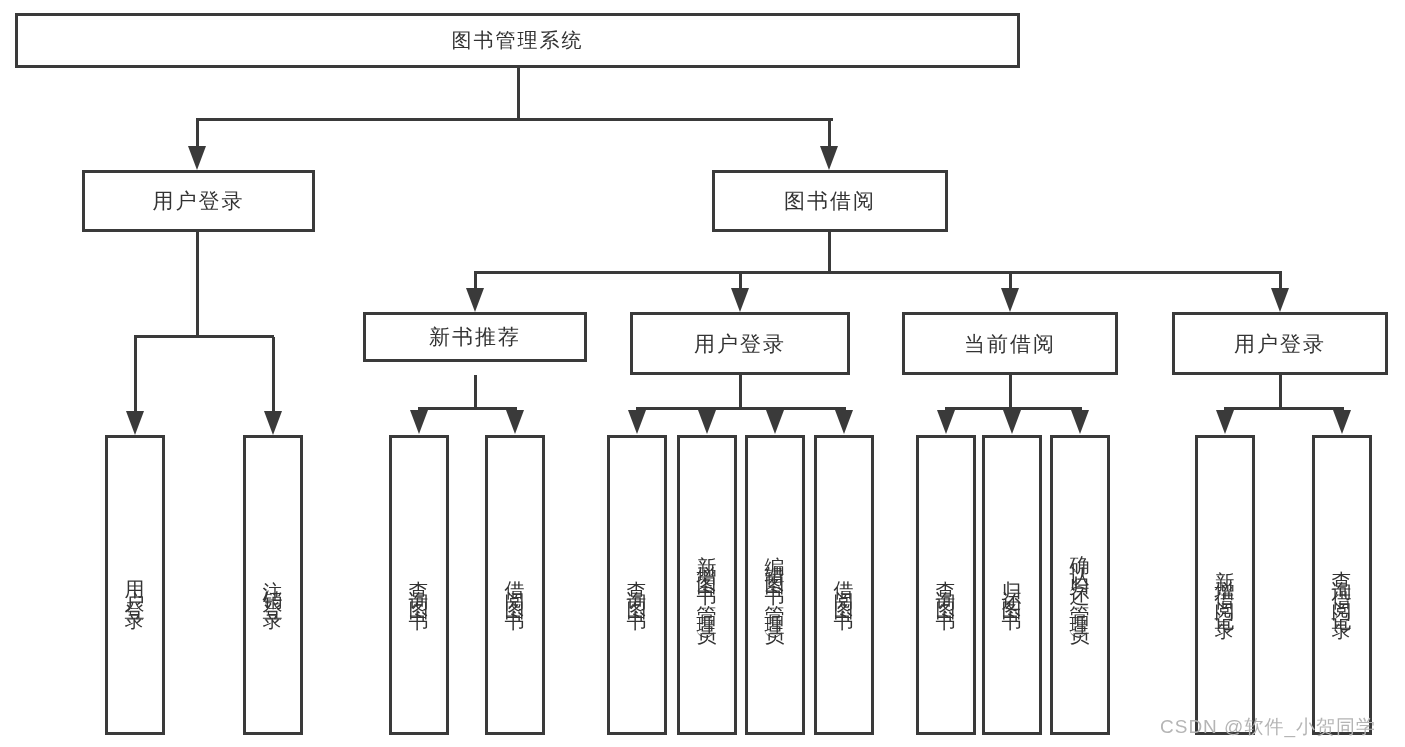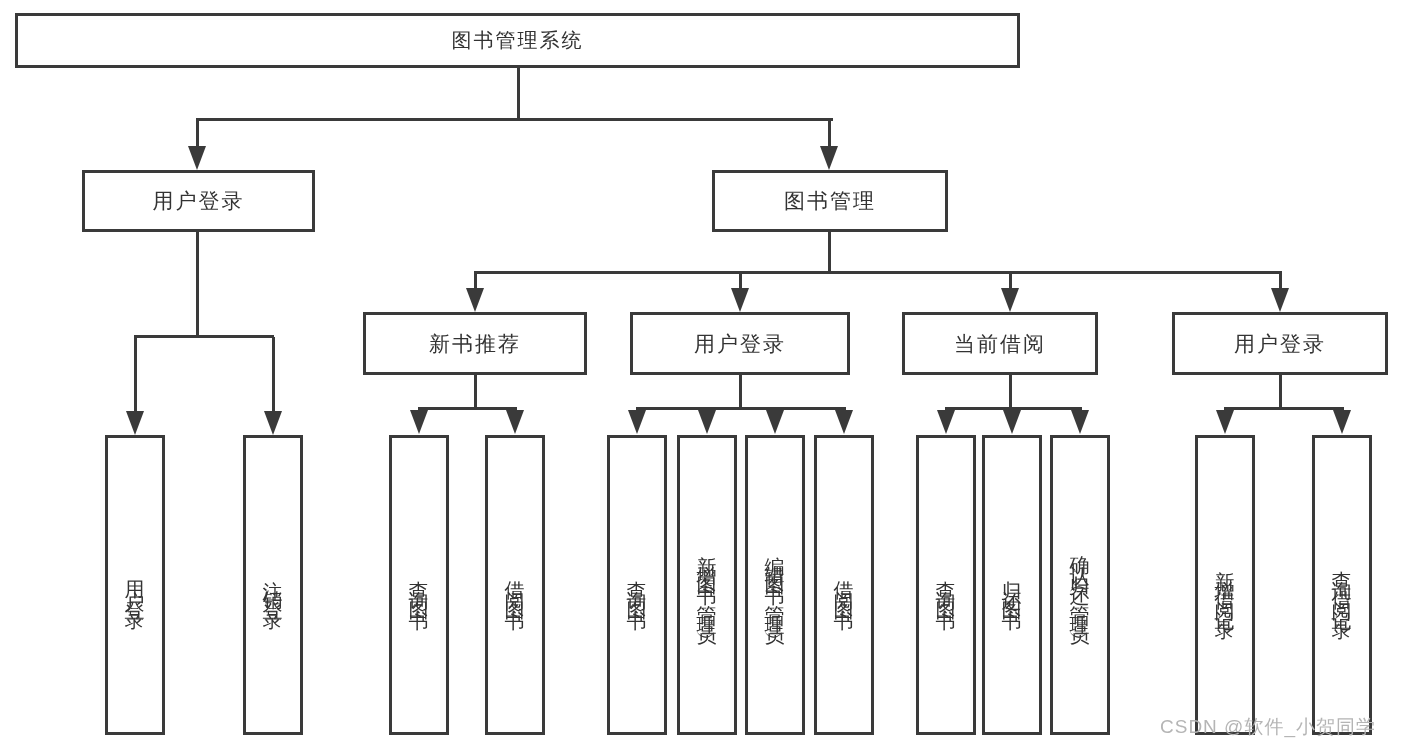--- a/index.html
+++ b/index.html
@@ -61,43 +61,43 @@
   <div class="box root" style="left:15px; top:13px; width:1005px; height:55px;">图书管理系统</div>
 
   <div class="line" style="left:517px; top:68px; width:3px; height:53px;"></div>
   <div class="line" style="left:196px; top:118px; width:637px; height:3px;"></div>
   <div class="line" style="left:196px; top:120px; width:3px; height:30px;"></div>
   <div class="arrow" style="left:188px; top:146px;"></div>
   <div class="line" style="left:828px; top:120px; width:3px; height:30px;"></div>
   <div class="arrow" style="left:820px; top:146px;"></div>
 
   <div class="box" style="left:82px; top:170px; width:233px; height:62px;">用户登录</div>
-  <div class="box" style="left:712px; top:170px; width:236px; height:62px;">图书管理</div>
+  <div class="box" style="left:712px; top:170px; width:236px; height:62px;">图书借阅</div>
 
   <div class="line" style="left:196px; top:232px; width:3px; height:106px;"></div>
   <div class="line" style="left:134px; top:335px; width:140px; height:3px;"></div>
   <div class="line" style="left:134px; top:337px; width:3px; height:76px;"></div>
   <div class="arrow" style="left:126px; top:411px;"></div>
   <div class="line" style="left:272px; top:337px; width:3px; height:76px;"></div>
   <div class="arrow" style="left:264px; top:411px;"></div>
 
   <div class="line" style="left:828px; top:232px; width:3px; height:42px;"></div>
   <div class="line" style="left:474px; top:271px; width:808px; height:3px;"></div>
   <div class="line" style="left:474px; top:273px; width:3px; height:18px;"></div>
   <div class="arrow" style="left:466px; top:288px;"></div>
   <div class="line" style="left:739px; top:273px; width:3px; height:18px;"></div>
   <div class="arrow" style="left:731px; top:288px;"></div>
   <div class="line" style="left:1009px; top:273px; width:3px; height:18px;"></div>
   <div class="arrow" style="left:1001px; top:288px;"></div>
   <div class="line" style="left:1279px; top:273px; width:3px; height:18px;"></div>
   <div class="arrow" style="left:1271px; top:288px;"></div>
 
-  <div class="box" style="left:363px; top:312px; width:224px; height:63px;">新书推荐</div>
+  <div class="box" style="left:363px; top:312px; width:224px; height:50px;">新书推荐</div>
   <div class="box" style="left:630px; top:312px; width:220px; height:63px;">用户登录</div>
-  <div class="box" style="left:902px; top:312px; width:196px; height:63px;">当前借阅</div>
+  <div class="box" style="left:902px; top:312px; width:216px; height:63px;">当前借阅</div>
   <div class="box" style="left:1172px; top:312px; width:216px; height:63px;">用户登录</div>
 
   <div class="line" style="left:474px; top:375px; width:3px; height:35px;"></div>
   <div class="line" style="left:418px; top:407px; width:99px; height:3px;"></div>
   <div class="arrow" style="left:410px; top:410px;"></div>
   <div class="arrow" style="left:506px; top:410px;"></div>
 
   <div class="line" style="left:739px; top:375px; width:3px; height:35px;"></div>
   <div class="line" style="left:636px; top:407px; width:210px; height:3px;"></div>
   <div class="arrow" style="left:628px; top:410px;"></div>

